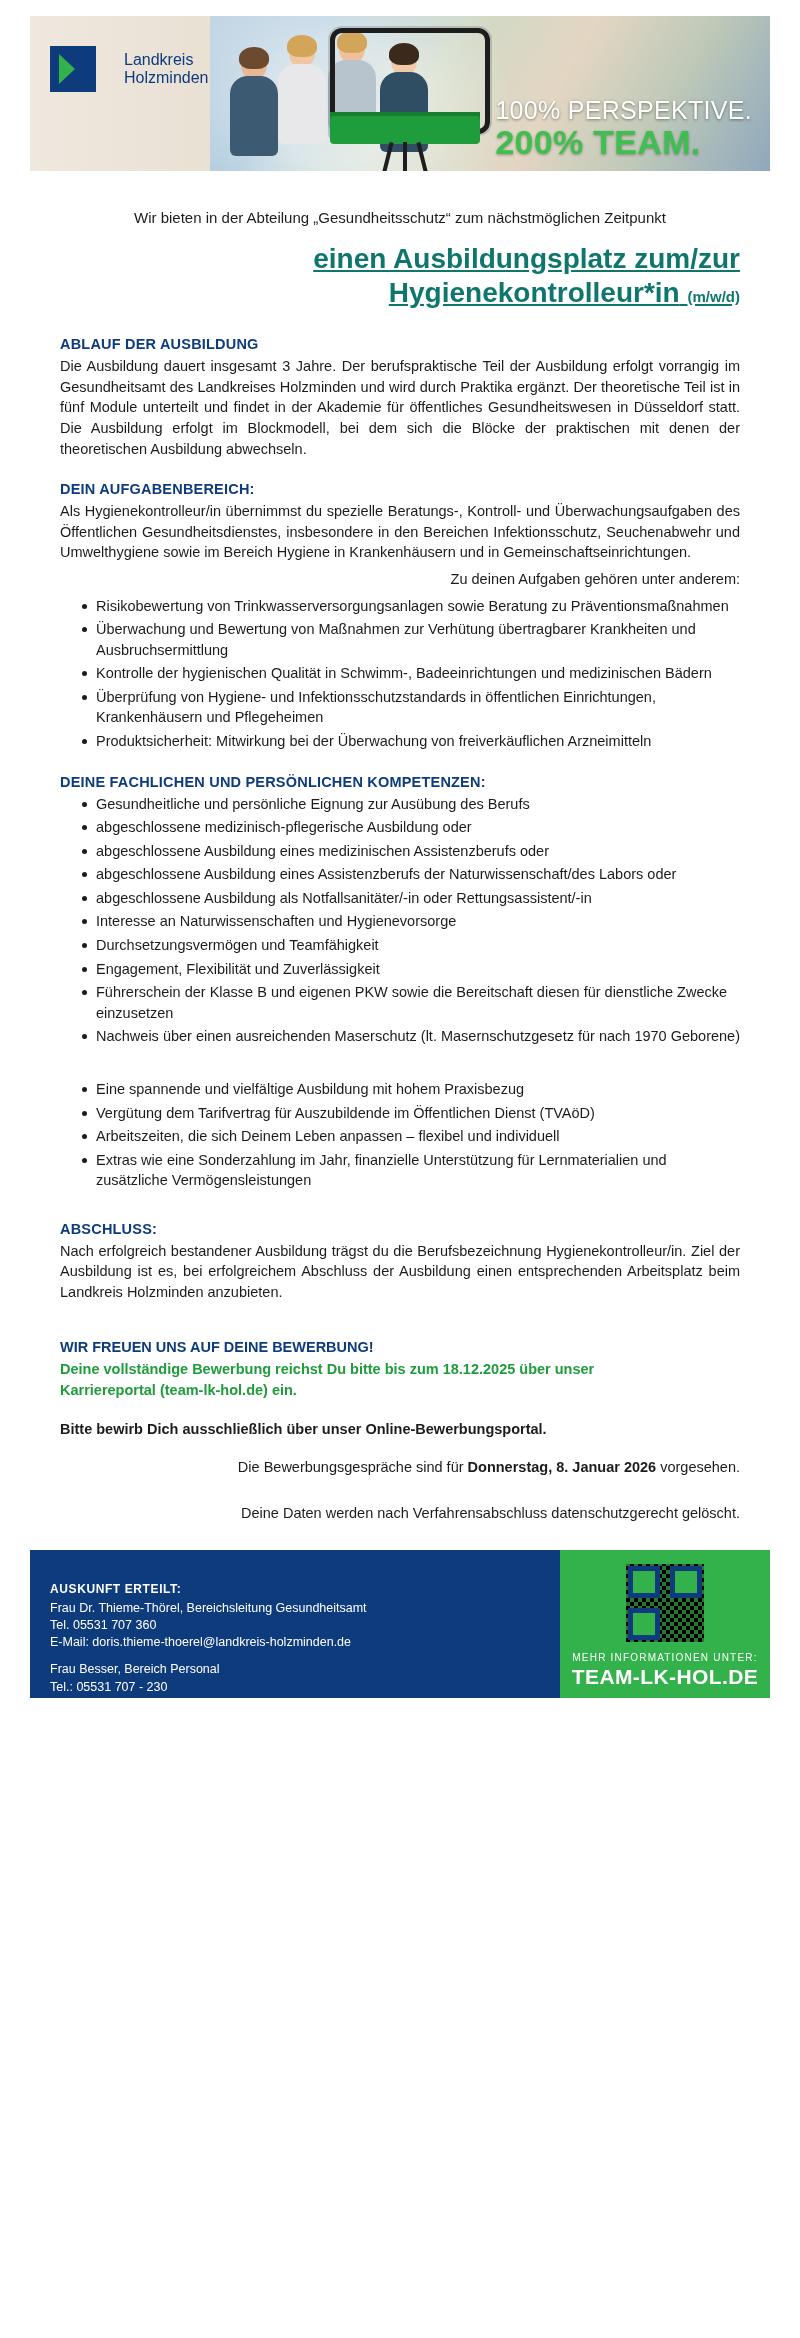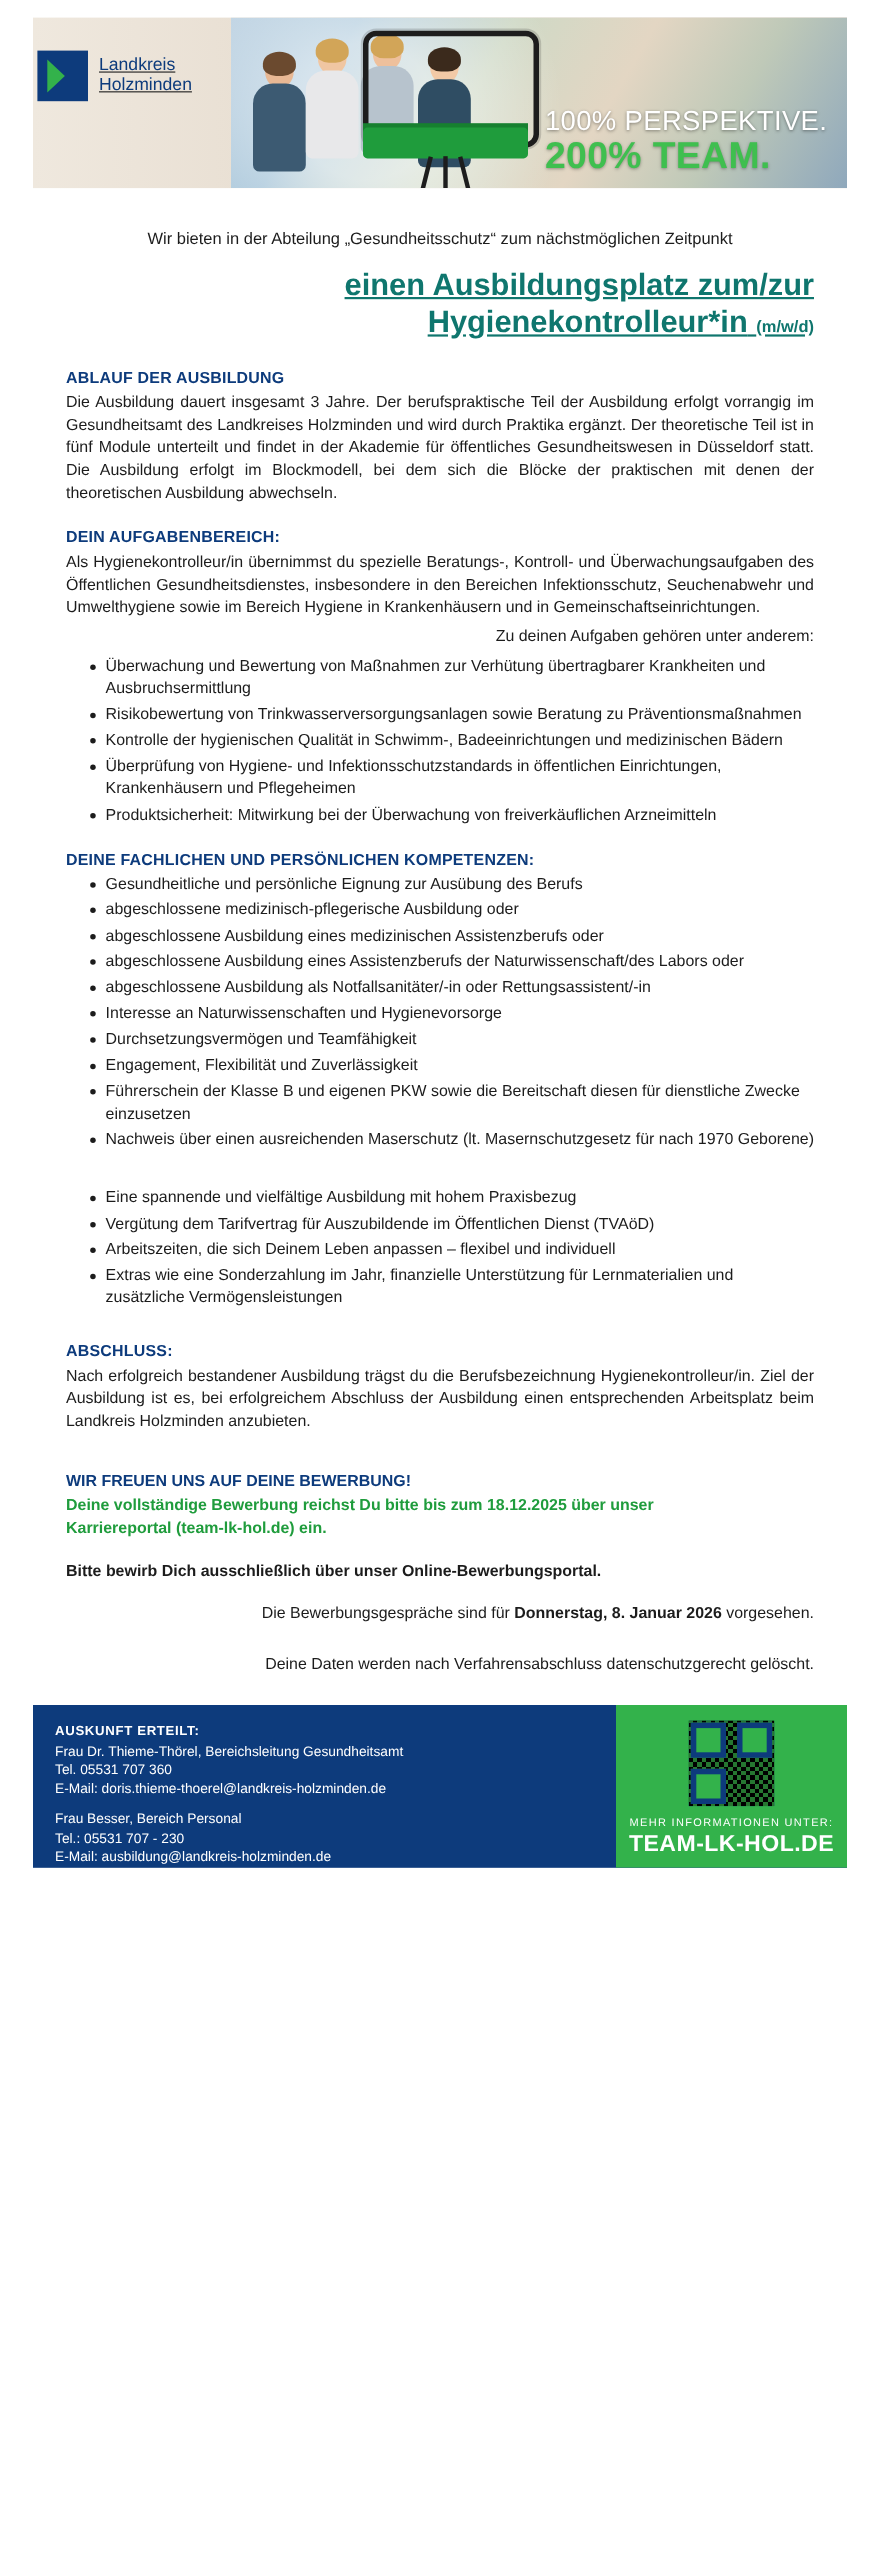--- a/index.html
+++ b/index.html
@@ -122,25 +122,24 @@
   .tripod:after  { right: 8px; transform: rotate(-14deg); }
   .tripod-center {
     position: absolute;
     left: 25px; top: 0;
     width: 4px; height: 30px;
     background: #1d1d1d;
   }
 
   .logo {
     position: absolute;
-    left: 4px; top: 30px;
+    left: 20px; top: 30px;
     display: flex;
     align-items: center;
-    gap: 10px;
-    text-decoration: underline;
+    gap: 28px;
   }
   .logo-mark {
     width: 46px; height: 46px;
     background: #0d3b7c;
     position: relative;
   }
   .logo-mark:after {
     content: "";
     position: absolute;
     left: 9px; top: 8px;
@@ -262,21 +261,21 @@
 
   
   .footer {
     position: relative;
     width: 740px;
     margin: 26px auto 0 auto;
     height: 148px;
     background: #0d3b7c;
     color: #ffffff;
     box-sizing: border-box;
-    padding: 16px 20px;
+    padding: 32px 20px;
     overflow: hidden;
   }
   .footer-left {
     width: 420px;
   }
   .footer-title {
     font-size: 12px;
     font-weight: 700;
     letter-spacing: 0.6px;
     margin-bottom: 4px;
@@ -398,22 +397,22 @@
     <div class="block">
       <h2 class="section">ABLAUF DER AUSBILDUNG</h2>
       <p class="para">Die Ausbildung dauert insgesamt 3 Jahre. Der berufspraktische Teil der Ausbildung erfolgt vorrangig im Gesundheitsamt des Landkreises Holzminden und wird durch Praktika ergänzt. Der theoretische Teil ist in fünf Module unterteilt und findet in der Akademie für öffentliches Gesundheitswesen in Düsseldorf statt. Die Ausbildung erfolgt im Blockmodell, bei dem sich die Blöcke der praktischen mit denen der theoretischen Ausbildung abwechseln.</p>
     </div>
 
     <div class="block">
       <h2 class="section">DEIN AUFGABENBEREICH:</h2>
       <p class="para">Als Hygienekontrolleur/in übernimmst du spezielle Beratungs-, Kontroll- und Überwachungsaufgaben des Öffentlichen Gesundheitsdienstes, insbesondere in den Bereichen Infektionsschutz, Seuchenabwehr und Umwelthygiene sowie im Bereich Hygiene in Krankenhäusern und in Gemeinschaftseinrichtungen.</p>
       <p class="para left">Zu deinen Aufgaben gehören unter anderem:</p>
       <ul class="bullets">
+        <li>Risikobewertung von Trinkwasserversorgungsanlagen sowie Beratung zu Präventionsmaßnahmen</li>
         <li>Überwachung und Bewertung von Maßnahmen zur Verhütung übertragbarer Krankheiten und Ausbruchsermittlung</li>
-        <li>Risikobewertung von Trinkwasserversorgungsanlagen sowie Beratung zu Präventionsmaßnahmen</li>
         <li>Kontrolle der hygienischen Qualität in Schwimm-, Badeeinrichtungen und medizinischen Bädern</li>
         <li>Überprüfung von Hygiene- und Infektionsschutzstandards in öffentlichen Einrichtungen, Krankenhäusern und Pflegeheimen</li>
         <li>Produktsicherheit: Mitwirkung bei der Überwachung von freiverkäuflichen Arzneimitteln</li>
       </ul>
     </div>
 
     <div class="block">
       <h2 class="section">DEINE FACHLICHEN UND PERSÖNLICHEN KOMPETENZEN:</h2>
       <ul class="bullets">
         <li>Gesundheitliche und persönliche Eignung zur Ausübung des Berufs</li>

